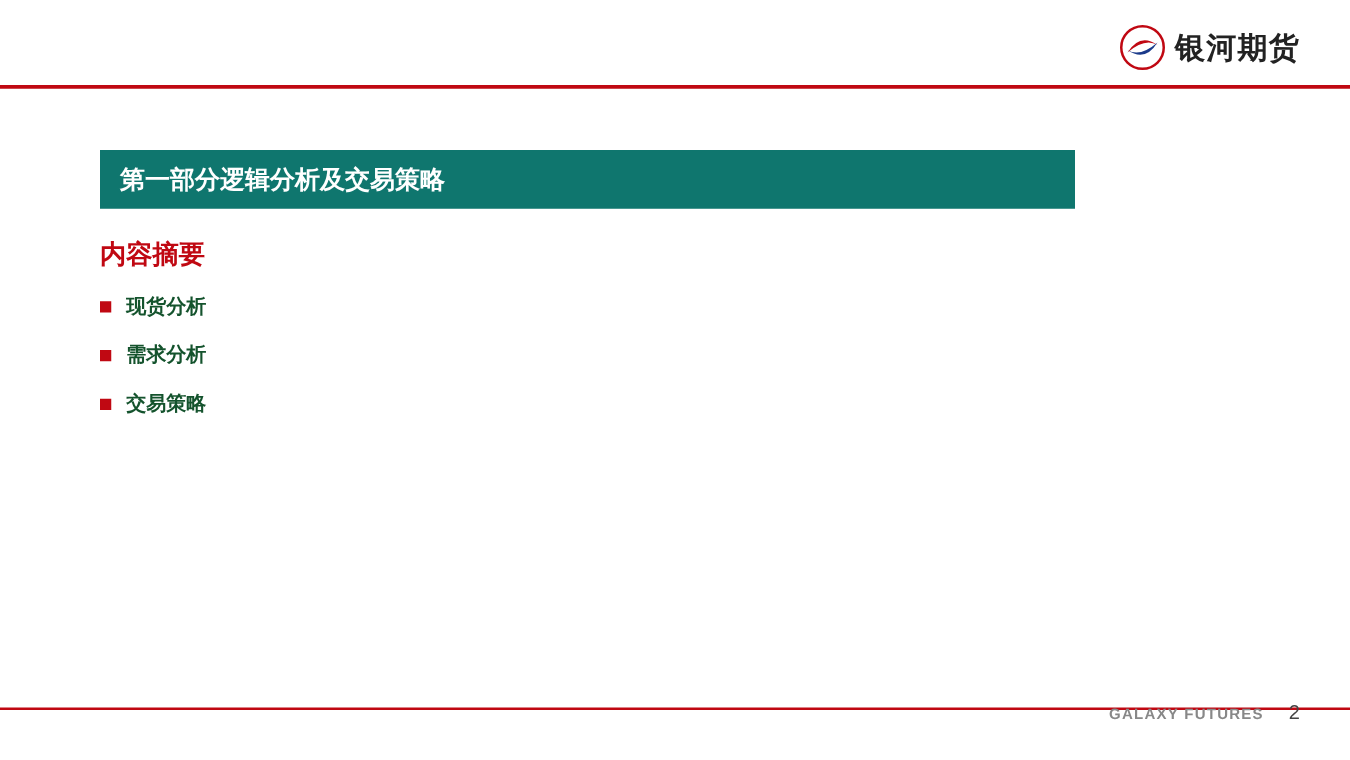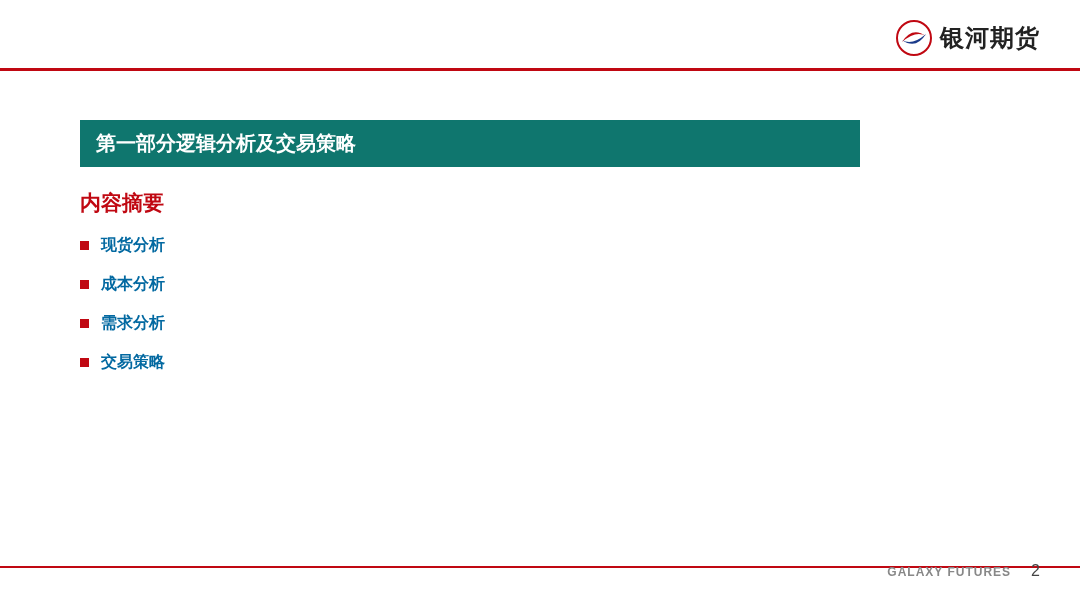--- a/index.html
+++ b/index.html
@@ -59,21 +59,21 @@
       font-weight: bold;
     }
     .bullet-list {
       margin-top: 18px;
       list-style: none;
     }
     .bullet-list li {
       display: flex;
       align-items: center;
       margin-bottom: 18px;
-      color: #0369a1;
+      color: #14532d;
       font-size: 16px;
       font-weight: 600;
     }
     .bullet-list li::before {
       content: "";
       display: inline-block;
       width: 9px;
       height: 9px;
       background: #c00812;
       margin-right: 12px;
@@ -124,23 +124,20 @@
 <div class="top-rule"></div>
 
 <div class="content">
   <div class="section-title-bar">第一部分逻辑分析及交易策略</div>
   <div class="summary-heading">内容摘要</div>
   <ul class="bullet-list">
     <li>
         <span>现货分析</span>
       </li>
     <li>
-        <span>成本分析</span>
-      </li>
-    <li>
         <span>需求分析</span>
       </li>
     <li>
         <span>交易策略</span>
       </li>
   </ul>
 </div>
 
 <div class="bottom-rule"></div>
 

